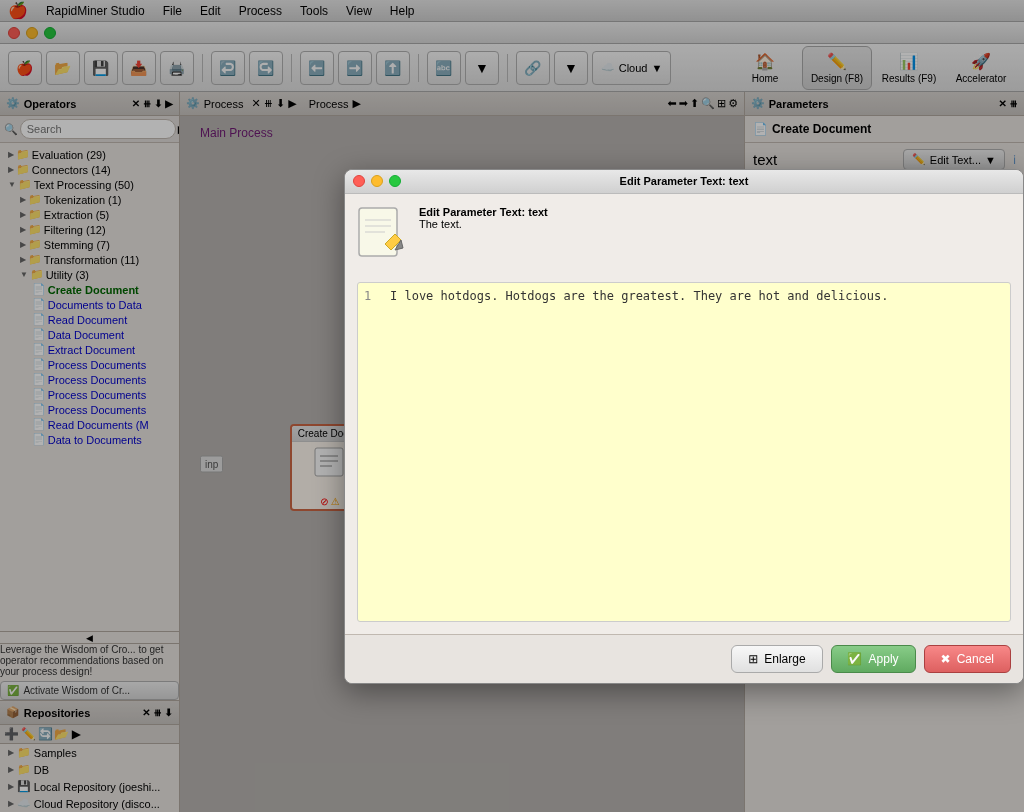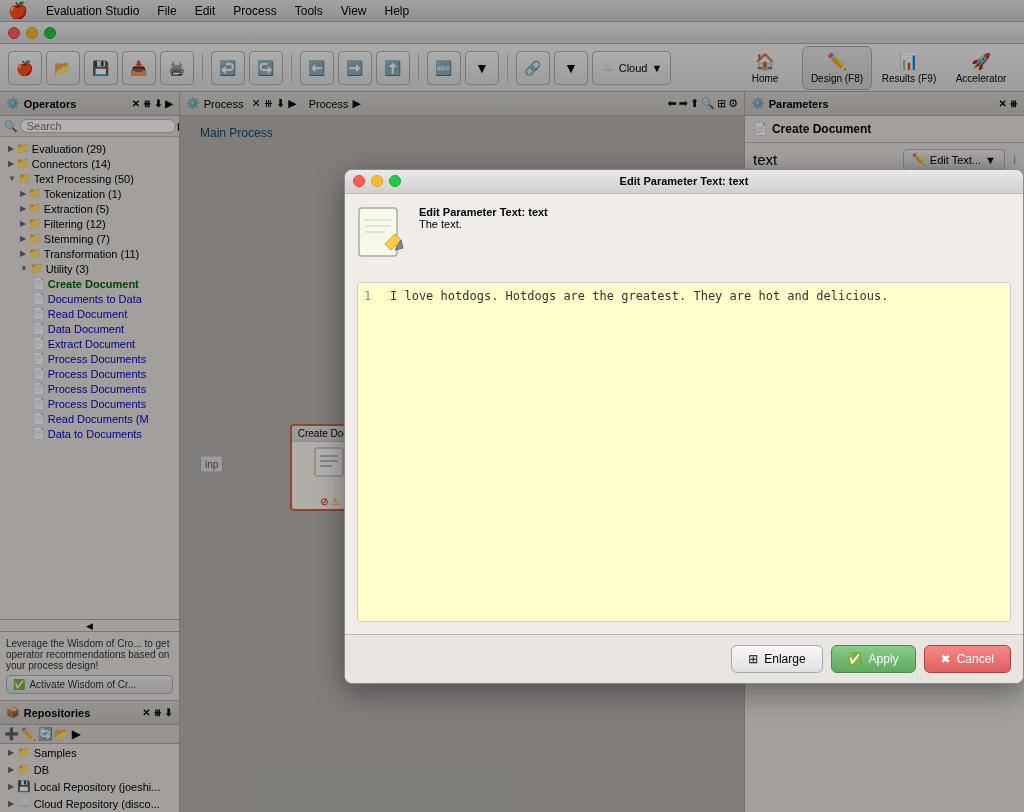--- a/index.html
+++ b/index.html
@@ -144,21 +144,21 @@
     .search-bar {
       display: flex;
       align-items: center;
       padding: 3px 4px;
       background: #e0dcd8;
       border-bottom: 1px solid #c0b8b0;
       gap: 2px;
     }
     .search-input {
       flex: 1;
-      height: 14px;
+      height: 20px;
       border: 1px solid #c0b8b0;
       border-radius: 10px;
       padding: 0 6px;
       font-size: 11px;
       background: white;
     }
 
     .operators-tree {
       flex: 1;
       overflow-y: auto;
@@ -176,21 +176,20 @@
     .tree-item.active-item { color: #006600; font-weight: bold; }
     .tree-item.blue-item { color: #0000cc; }
     .tree-group { padding-left: 0; }
     .tree-children { padding-left: 12px; }
     .expand-arrow { font-size: 8px; color: #666; }
 
     
     .wisdom-panel {
       background: #e8e4e0;
       border-top: 1px solid #b0a8a0;
-      padding: 6px;
       font-size: 10px;
       color: #333;
     }
     .wisdom-btn {
       display: flex;
       align-items: center;
       gap: 4px;
       background: linear-gradient(to bottom, #f0f0f0, #d8d8d8);
       border: 1px solid #b0b0b0;
       border-radius: 4px;
@@ -238,21 +237,21 @@
       background: #b8b4b0;
       position: relative;
       overflow: hidden;
     }
 
     .canvas-label {
       position: absolute;
       top: 10px;
       left: 20px;
       font-size: 12px;
-      color: #0c4a6e;
+      color: #701a75;
     }
 
     .process-node {
       position: absolute;
       background: #f5f5f5;
       border: 1px solid #999;
       border-radius: 4px;
       font-size: 10px;
       display: flex;
       flex-direction: column;
@@ -486,21 +485,21 @@
     .node-highlight {
       border: 2px solid #cc6644;
       background: #fff8f0;
     }
   </style>
 </head>
 <body>
 
 <div class="mac-menubar">
   <span class="apple">🍎</span>
-  <span class="menu-item">Evaluation Studio</span>
+  <span class="menu-item">RapidMiner Studio</span>
   <span class="menu-item">File</span>
   <span class="menu-item">Edit</span>
   <span class="menu-item">Process</span>
   <span class="menu-item">Tools</span>
   <span class="menu-item">View</span>
   <span class="menu-item">Help</span>
 </div>
 
 <div class="app-titlebar">
   <div class="window-controls">

